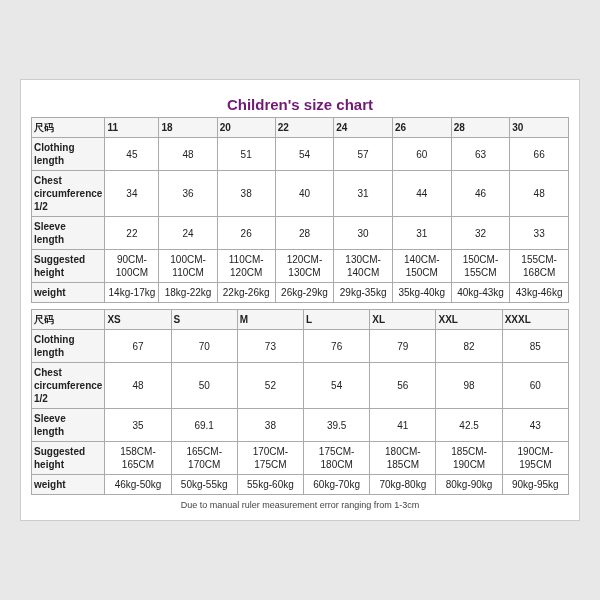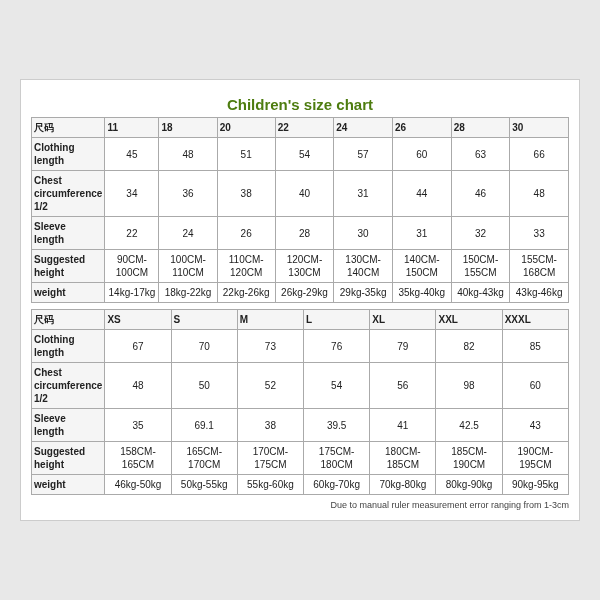--- a/index.html
+++ b/index.html
@@ -16,21 +16,21 @@
       background: #fff;
       border: 1px solid #ccc;
       width: 560px;
       padding: 10px;
     }
     .section-title {
       text-align: center;
       font-size: 15px;
       font-weight: bold;
       margin: 6px 0 4px 0;
-      color: #4d7c0f;
+      color: #701a75;
     }
     table {
       width: 100%;
       border-collapse: collapse;
       font-size: 10px;
       color: #222;
     }
     th, td {
       border: 1px solid #aaa;
       text-align: center;
@@ -41,21 +41,21 @@
       background: #f5f5f5;
       font-weight: bold;
     }
     .row-label {
       text-align: left;
       font-weight: bold;
       font-size: 10px;
       background: #f5f5f5;
     }
     .disclaimer {
-      text-align: right;
+      text-align: center;
       font-size: 9px;
       color: #444;
       margin-top: 5px;
     }
     .spacer { height: 6px; }
   </style>
 </head>
 <body>
 
 <div class="chart-container">

